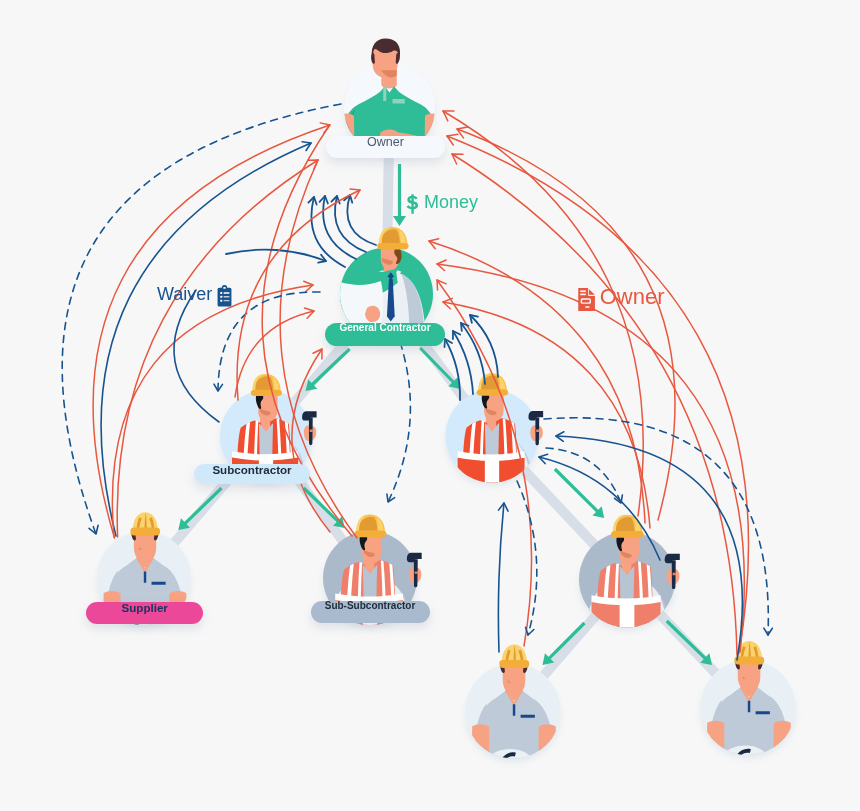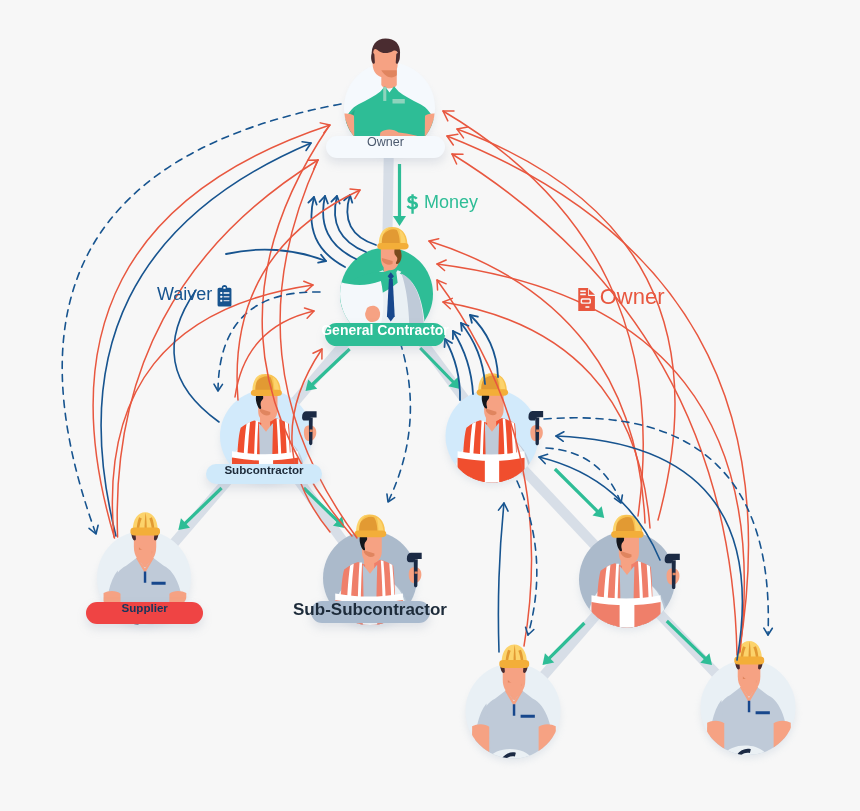--- a/index.html
+++ b/index.html
@@ -551,30 +551,30 @@
       <g>
         <path d="M517,481 Q533.5149300576641,518.5167907101668 536.2649300576642,557.0167907101669 Q539.0149300576641,595.5167907101668 528,635" stroke="#17548f" stroke-width="1.6" fill="none" stroke-linecap="round" stroke-dasharray="7 6"></path>
         <path d="M525.6062099639249,627.3665362211387L528,635L533.8279518239013,629.5195823573121" stroke="#17548f" stroke-width="1.6" fill="none" stroke-linecap="round" stroke-linejoin="round"></path>
       </g>
     </svg>
 
   <div id="labels">
       <div class="pill" style="left: 326px; top: 135.75px; width: 119px; height: 22.5px; background: rgb(245, 249, 253); color: rgb(76, 90, 110); font-size: 12.5px; font-weight: 400;">
         <span>Owner</span>
       </div>
-      <div class="pill" style="left: 325px; top: 323.25px; width: 120px; height: 22.5px; background: rgb(46, 189, 150); color: rgb(255, 255, 255); font-size: 14px; font-weight: 700;">
+      <div class="pill" style="left: 325px; top: 323.25px; width: 120px; height: 22.5px; background: rgb(46, 189, 150); color: rgb(255, 255, 255); font-size: 10px; font-weight: 700;">
         <span>General Contractor</span>
       </div>
-      <div class="pill" style="left: 206px; top: 463.8px; width: 116px; height: 20.4px; background: rgb(207, 233, 250); color: rgb(29, 43, 58); font-size: 11.6px; font-weight: 700;">
+      <div class="pill" style="left: 194px; top: 463.8px; width: 116px; height: 20.4px; background: rgb(207, 233, 250); color: rgb(29, 43, 58); font-size: 11.6px; font-weight: 700;">
         <span>Subcontractor</span>
       </div>
-      <div class="pill" style="left: 86.2px; top: 601.8px; width: 117px; height: 22.4px; background: #ef4444; color: rgb(23, 54, 92); font-size: 11.6px; font-weight: 700;">
+      <div class="pill" style="left: 86.2px; top: 601.8px; width: 117px; height: 22.4px; background: #ec4899; color: rgb(23, 54, 92); font-size: 11.6px; font-weight: 700;">
         <span>Supplier</span>
       </div>
-      <div class="pill" style="left: 310.5px; top: 600.6px; width: 119px; height: 22.4px; background: rgb(169, 186, 206); color: rgb(29, 43, 58); font-size: 17px; font-weight: 700;">
+      <div class="pill" style="left: 310.5px; top: 600.6px; width: 119px; height: 22.4px; background: rgb(169, 186, 206); color: rgb(29, 43, 58); font-size: 10px; font-weight: 700;">
         <span>Sub-Subcontractor</span>
       </div>
     </div>
 
   <div class="legend" id="legend-money">
     <svg class="lgi" viewBox="0 0 24 36">
       <path d="M9.9 0h4.4v36H9.9z"></path>
       <path d="M12 2.6c4.6 0 8.1 1.9 9.6 4.3l-3.9 2.6c-1.1-1.6-3.1-2.6-5.7-2.6c-2.8 0-4.5 1-4.5 2.6
                c0 1.7 1.8 2.4 5.8 3.2c5.6 1.1 9 2.9 9 7.6c0 4.8-4.3 7.7-10.3 7.7c-5.3 0-9.3-2-11-5.2l4-2.6
                c1.3 2.1 3.7 3.3 7 3.3c3.3 0 5.2-1.1 5.2-2.8c0-1.8-1.8-2.5-6.3-3.4c-5.3-1-8.5-2.9-8.5-7.3

